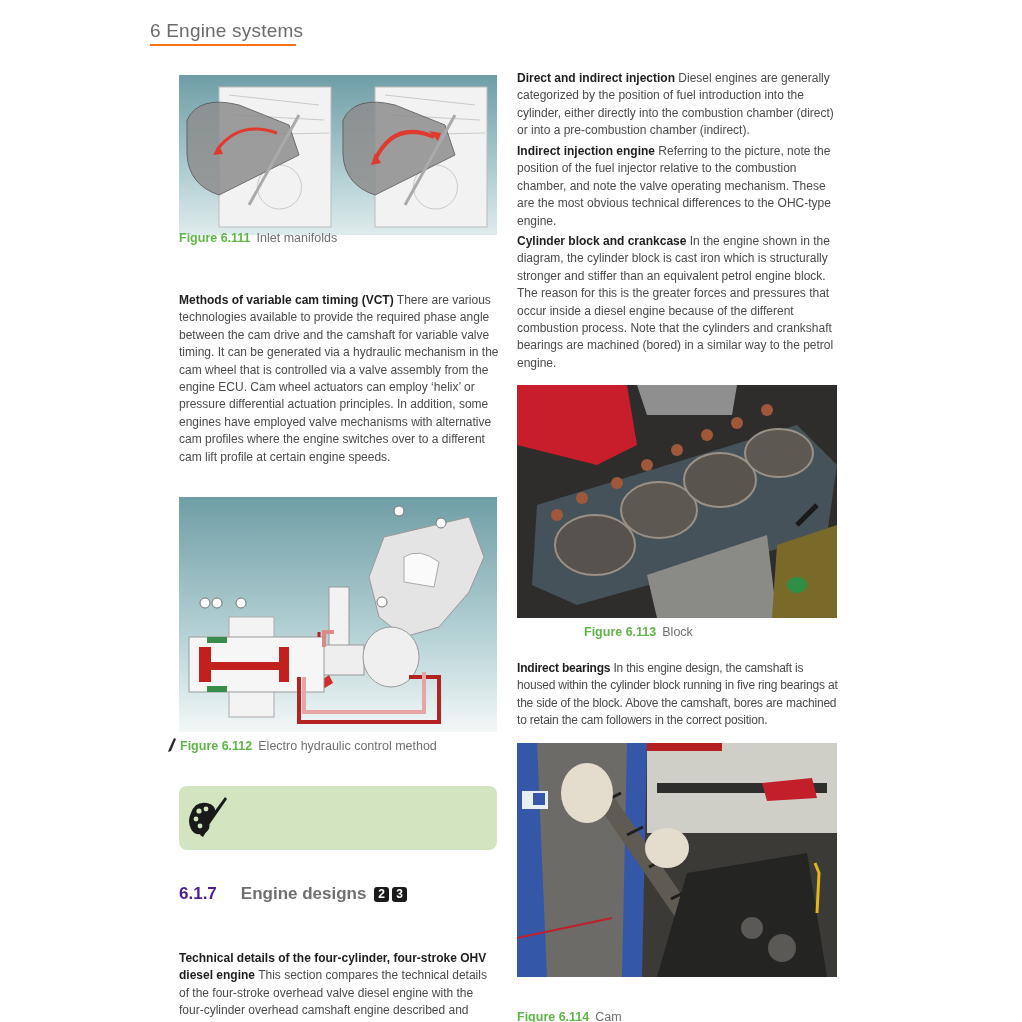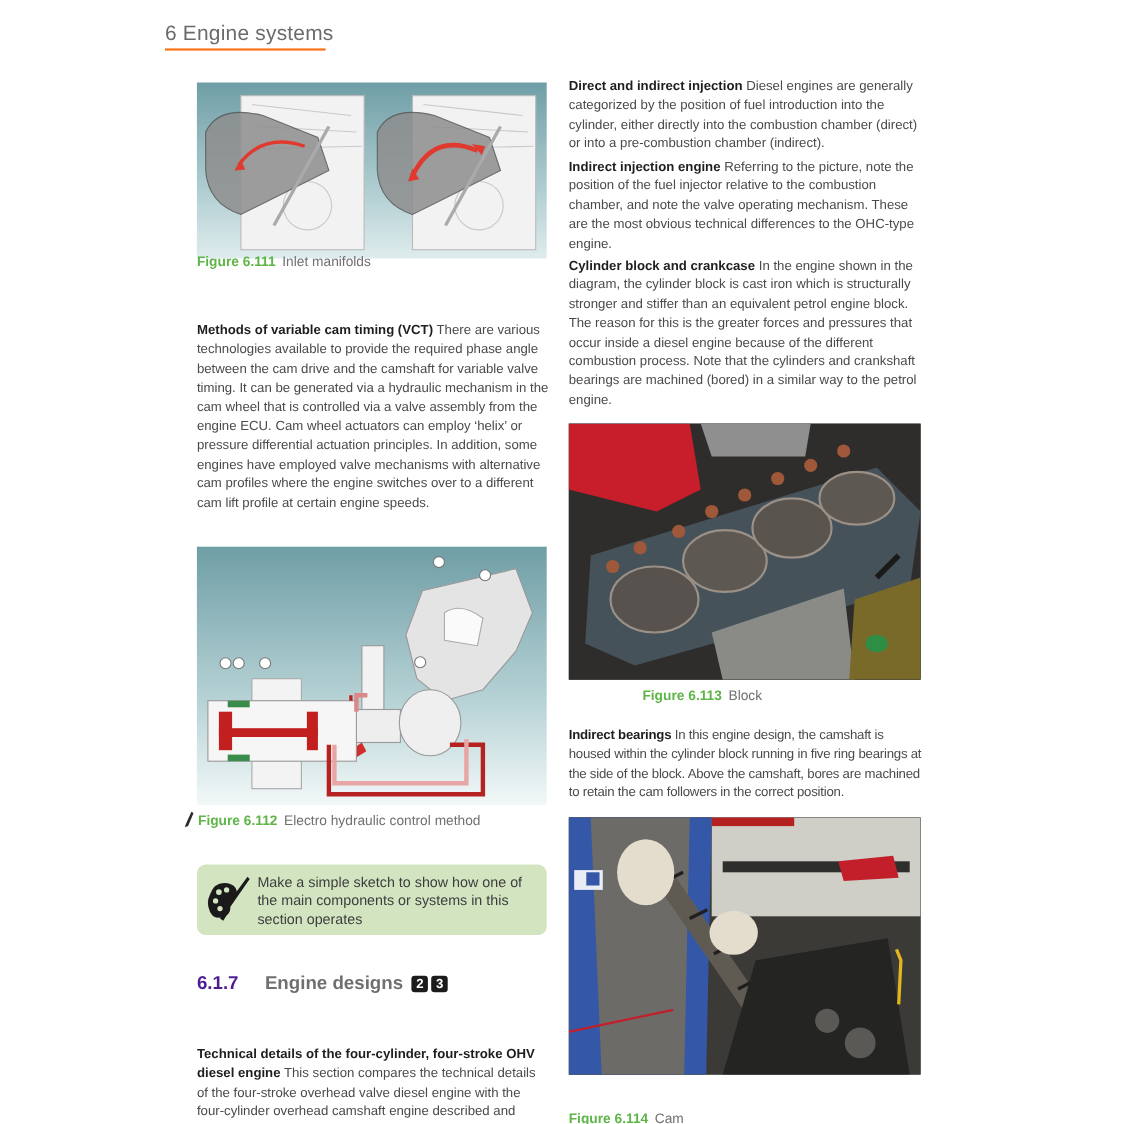--- a/index.html
+++ b/index.html
@@ -109,21 +109,20 @@
     <svg width="44" height="48" viewBox="0 0 44 48">
       <path d="M6 18 Q10 6 22 8 Q32 10 30 20 Q26 22 24 28 Q26 34 20 38 Q10 42 6 34 Q2 26 6 18 Z" fill="#1a1a1a"></path>
       <circle cx="14" cy="16" r="2.6" fill="#d3e4c1"></circle>
       <circle cx="21" cy="14" r="2.4" fill="#d3e4c1"></circle>
       <circle cx="11" cy="24" r="2.4" fill="#d3e4c1"></circle>
       <circle cx="15" cy="31" r="2.4" fill="#d3e4c1"></circle>
       <path d="M40 2 L42 4 L24 30 L21 28 Z" fill="#1a1a1a"></path>
       <path d="M20 30 L24 32 L18 42 L15 40 Z" fill="#1a1a1a"></path>
     </svg>
   </div>
-  <div class="abs callout-text" style="left:55px; top:7px; width:258px;">Make a simple sketch to show how one of the main components or systems in this section operates</div>
 </div>
 
 <div class="abs section-head" style="left:179px; top:884px;">
   <span class="num">6.1.7</span><span>Engine designs</span>
   <span class="badge">2</span><span class="badge">3</span>
 </div>
 
 <div class="abs para" style="left:179px; top:911px; width:310px;margin-top:39px;">
   <b>Technical details of the four-cylinder, four-stroke OHV diesel engine</b><span> This section compares the technical details of the four-stroke overhead valve diesel engine with the four-cylinder overhead camshaft engine described and studied previously.</span>
 </div>

